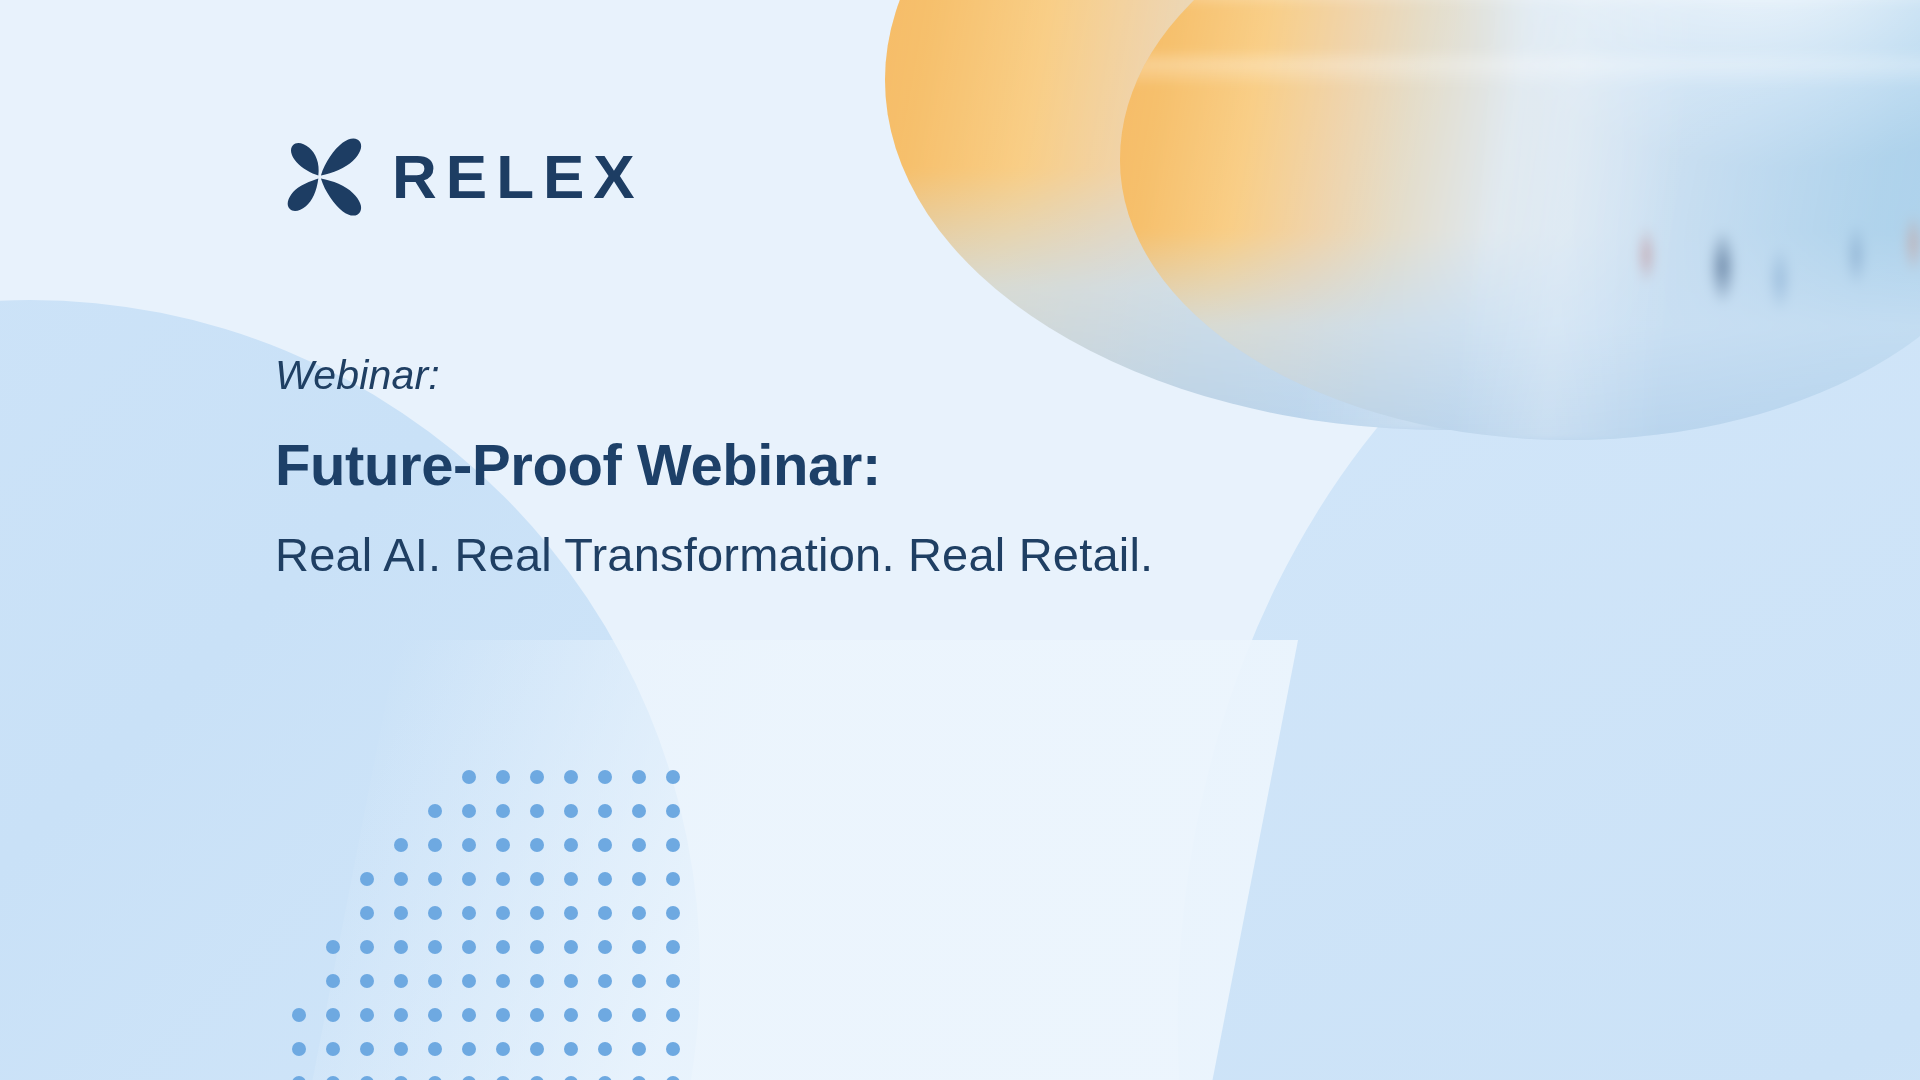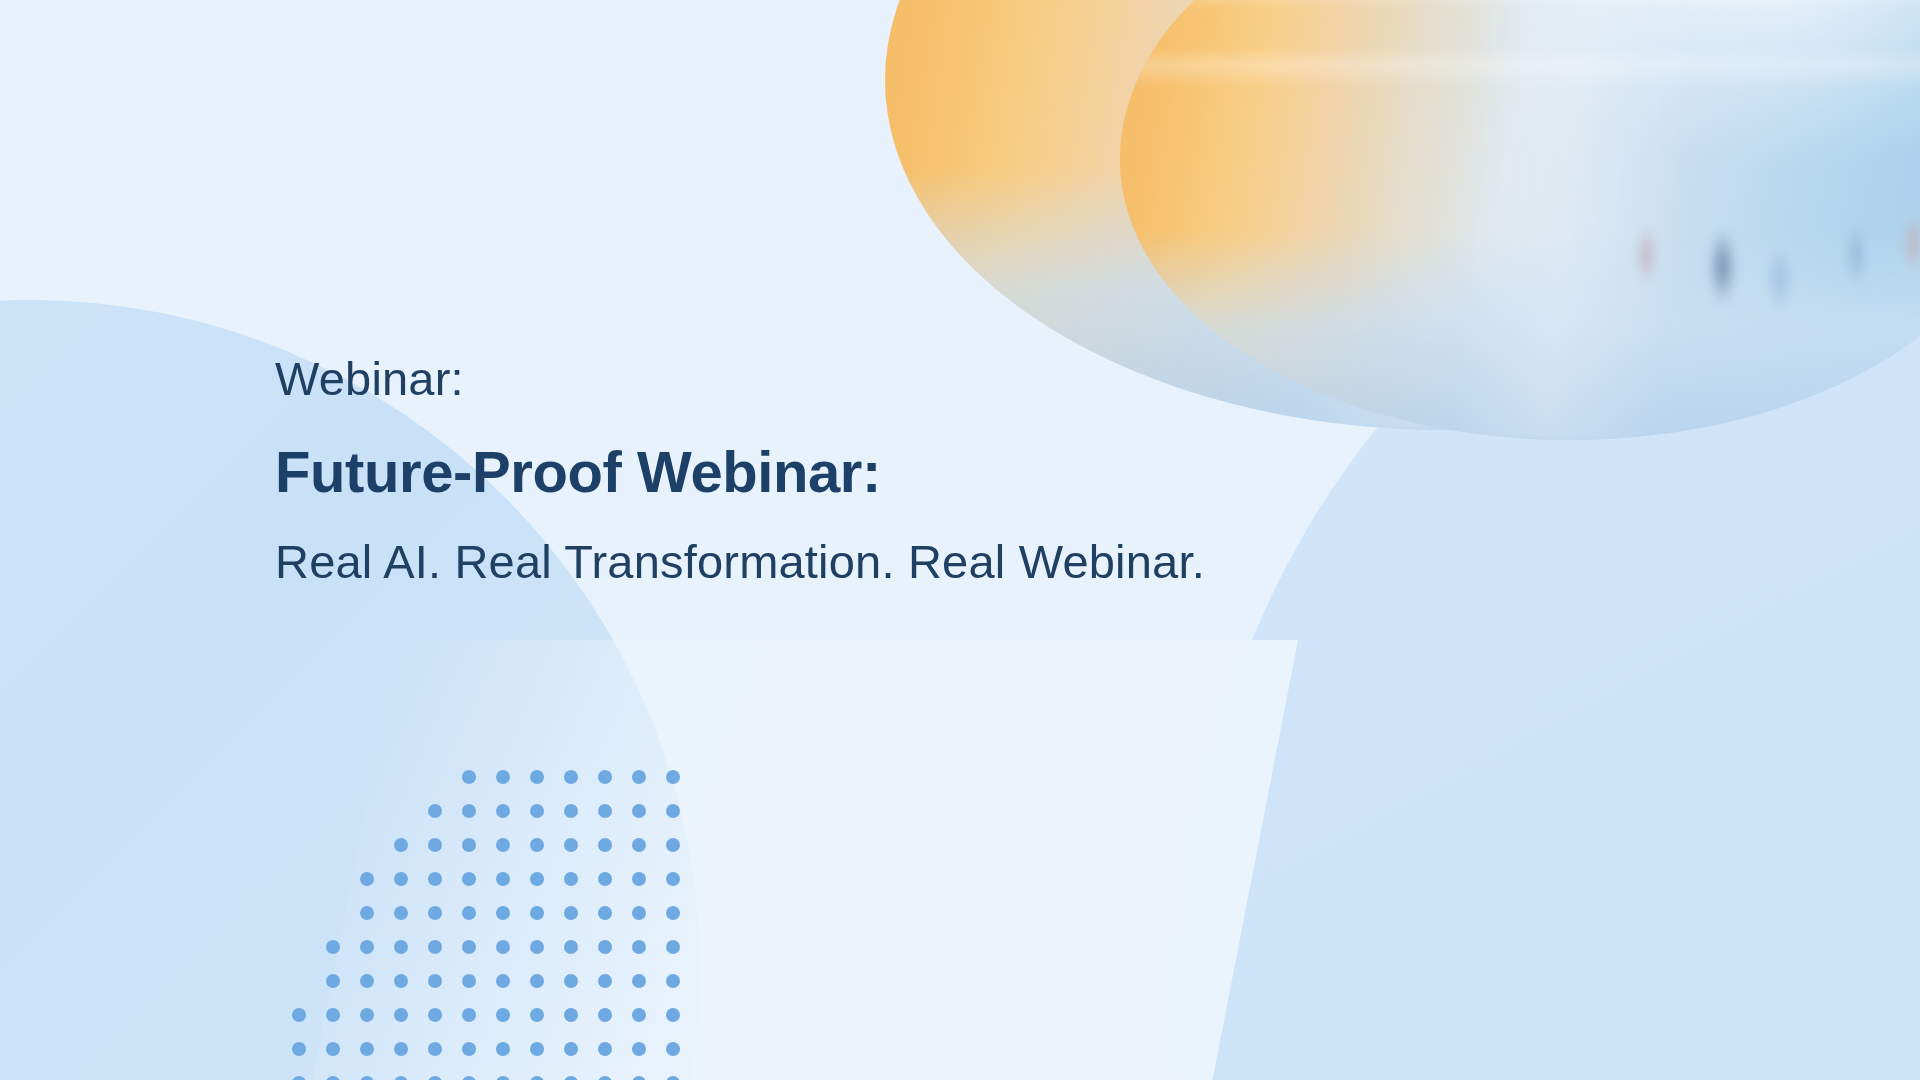--- a/index.html
+++ b/index.html
@@ -108,25 +108,26 @@
     font-size:62px;
     font-weight:bold;
     letter-spacing:9px;
     color:#1d3d63;
     line-height:1;
   }
 
   
   .copy { position:absolute; left:275px; top:352px; width:1050px; }
   .eyebrow {
-    font-size:47px;
+    font-size:41px;
     font-weight:400;
     color:#1f3f63;
     line-height:1.15;
     letter-spacing:.2px;
+    font-style:italic;
   }
   .headline {
     margin-top:34px;
     font-size:58px;
     font-weight:bold;
     color:#1d4068;
     line-height:1.12;
     letter-spacing:-.4px;
   }
   .subhead {
@@ -171,25 +172,36 @@
     <div class="photo"></div>
     <div class="photo-streaks"></div>
     <div class="photo-tint"></div>
   </div>
   <div class="photo-wrap two">
     <div class="photo"></div>
     <div class="photo-streaks"></div>
     <div class="photo-tint"></div>
   </div>
 
+  <div class="logo">
+    <svg class="logo-mark" viewBox="0 0 100 94" aria-hidden="true">
+      <g fill="#1d3d63">
+        <path d="M48.2 45.4 C40.5 43.0 30.0 37.5 24.2 30.6 C18.0 23.3 16.6 16.2 20.4 12.2 C24.2 8.2 31.4 9.3 38.2 15.0 C45.1 20.8 50.0 31.6 48.2 45.4 Z"></path>
+        <path d="M51.0 45.3 C55.2 31.2 65.8 16.4 74.6 9.7 C82.8 3.4 90.6 3.3 93.8 8.8 C97.0 14.3 93.5 22.2 85.8 29.6 C78.0 37.1 63.9 43.1 51.0 45.3 Z"></path>
+        <path d="M48.2 48.6 C46.4 62.4 41.5 73.2 34.6 79.0 C27.8 84.7 20.6 85.8 16.8 81.8 C13.0 77.8 14.4 70.7 20.6 63.4 C26.4 56.5 40.5 51.0 48.2 48.6 Z"></path>
+        <path d="M51.0 48.7 C63.9 50.9 78.0 56.9 85.8 64.4 C93.5 71.8 97.0 79.7 93.8 85.2 C90.6 90.7 82.8 90.6 74.6 84.3 C65.8 77.6 55.2 62.8 51.0 48.7 Z"></path>
+      </g>
+    </svg>
+    <span class="logo-word">RELEX</span>
+  </div>
 
   <div class="copy">
     <div class="eyebrow">Webinar:</div>
     <div class="headline">Future-Proof Webinar:</div>
-    <div class="subhead">Real AI. Real Transformation. Real Webinar.</div>
+    <div class="subhead">Real AI. Real Transformation. Real Retail.</div>
   </div>
 
   <div class="dot-grid">
       <div class="dot-row">
         <span class="dot blank" style="background: transparent; width: 14px; height: 14px; margin-right: 20px;"></span>
         <span class="dot blank" style="background: transparent; width: 14px; height: 14px; margin-right: 20px;"></span>
         <span class="dot blank" style="background: transparent; width: 14px; height: 14px; margin-right: 20px;"></span>
         <span class="dot blank" style="background: transparent; width: 14px; height: 14px; margin-right: 20px;"></span>
         <span class="dot blank" style="background: transparent; width: 14px; height: 14px; margin-right: 20px;"></span>
         <span class="dot" style="background: rgb(110, 169, 225); width: 14px; height: 14px; margin-right: 20px;"></span>

